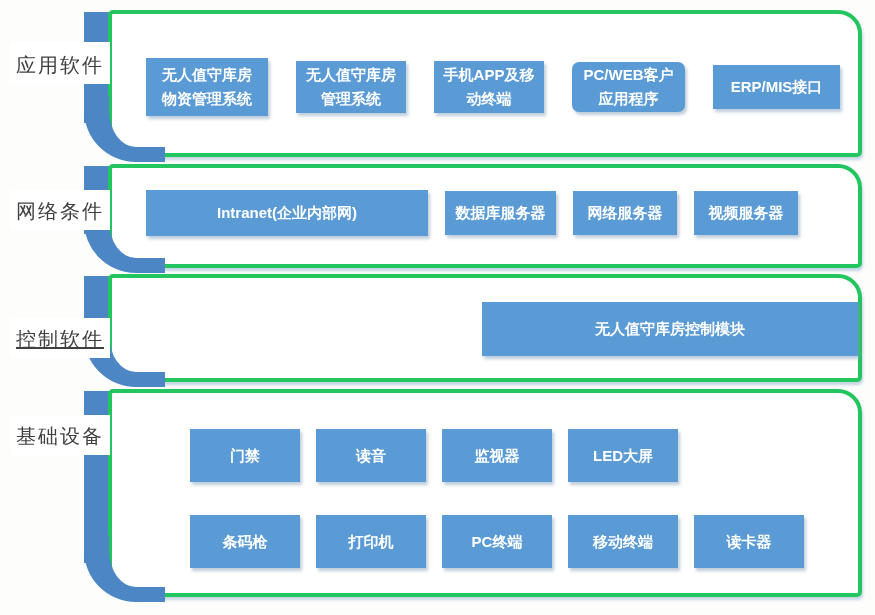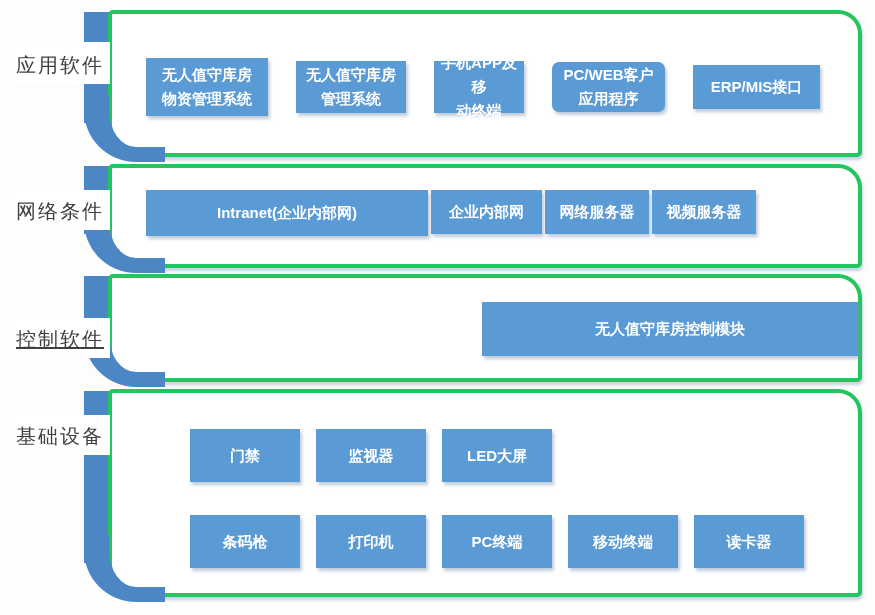--- a/index.html
+++ b/index.html
@@ -59,25 +59,25 @@
     font-weight:bold;font-size:15px;line-height:24px;
     display:flex;align-items:center;justify-content:center;
     text-align:center;white-space:pre-line;
     box-shadow:2px 3px 3px rgba(130,155,185,.5);
     flex:0 0 auto;box-sizing:border-box;
   }
 
   .row1 .content{display:flex;align-items:center;gap:28px;margin:44px 0 0 34px;height:58px;}
   .row1 .box:nth-child(1){width:122px;height:58px;}
   .row1 .box:nth-child(2){width:110px;height:52px;}
-  .row1 .box:nth-child(3){width:90px;height:52px;}
+  .row1 .box:nth-child(3){width:110px;height:52px;}
   .row1 .box:nth-child(4){width:113px;height:50px;border-radius:7px;}
   .row1 .box:nth-child(5){width:127px;height:44px;}
 
-  .row2 .content{display:flex;align-items:flex-start;gap:3px;margin:22px 0 0 34px;height:46px;}
+  .row2 .content{display:flex;align-items:center;gap:17px;margin:22px 0 0 34px;height:46px;}
   .row2 .box:nth-child(1){width:282px;height:46px;}
   .row2 .box:nth-child(2){width:111px;height:44px;}
   .row2 .box:nth-child(3){width:104px;height:44px;}
   .row2 .box:nth-child(4){width:104px;height:44px;}
 
   .row3 .content{display:flex;justify-content:flex-end;margin-top:24px;}
   .row3 .box{width:376px;height:54px;}
 
   .row4 .content{margin:36px 0 0 78px;}
   .row4 .line{display:flex;gap:16px;}
@@ -107,21 +107,21 @@
     </div>
     <div class="row-label">应用软件</div>
   </div>
 
   <div class="row row2">
     <div class="spine"></div>
     <div class="crescent"></div>
     <div class="panel">
       <div class="content">
         <div class="box">Intranet(企业内部网)</div>
-        <div class="box">企业内部网</div>
+        <div class="box">数据库服务器</div>
         <div class="box">网络服务器</div>
         <div class="box">视频服务器</div>
       </div>
     </div>
     <div class="row-label">网络条件</div>
   </div>
 
   <div class="row row3">
     <div class="spine"></div>
     <div class="crescent"></div>
@@ -133,20 +133,21 @@
     <div class="row-label">控制软件</div>
   </div>
 
   <div class="row row4">
     <div class="spine"></div>
     <div class="crescent"></div>
     <div class="panel">
       <div class="content">
         <div class="line">
           <div class="box">门禁</div>
+          <div class="box">读音</div>
           <div class="box">监视器</div>
           <div class="box">LED大屏</div>
         </div>
         <div class="line">
           <div class="box">条码枪</div>
           <div class="box">打印机</div>
           <div class="box">PC终端</div>
           <div class="box">移动终端</div>
           <div class="box">读卡器</div>
         </div>

